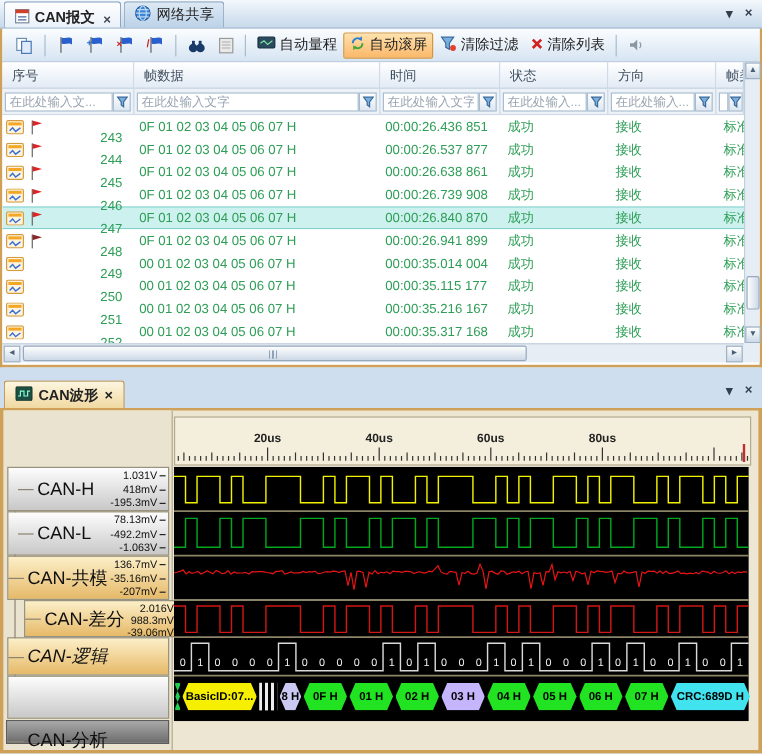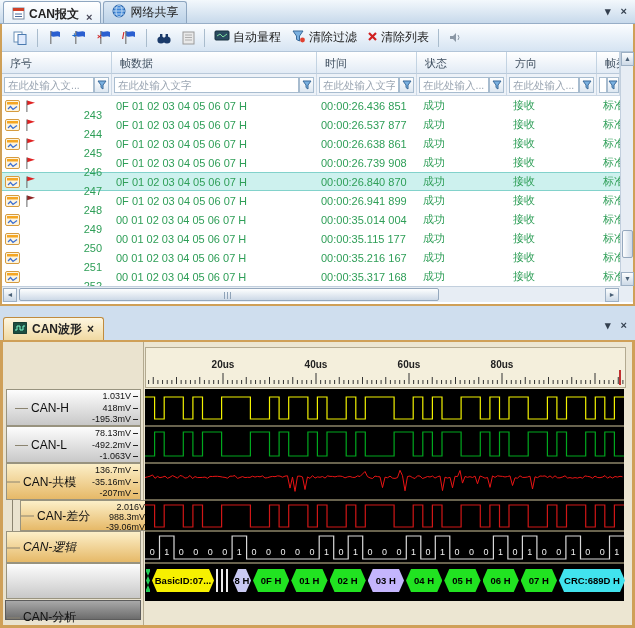--- a/index.html
+++ b/index.html
@@ -57,21 +57,21 @@
 
 .tabbar2{position:absolute;left:0;top:314px;width:635px;height:26px;display:flex;align-items:flex-end;padding-left:3px;}
 .tab2{height:23px;display:flex;align-items:center;gap:5px;padding:0 9px;font-size:12px;font-weight:bold;border:1px solid #c08b3e;border-bottom:none;border-radius:3px 3px 0 0;background:linear-gradient(#fdf6e0,#f0d9a2);color:#222;}
 .winbtns2{position:absolute;right:8px;top:319px;display:flex;gap:10px;color:#333f4e;font-size:11px;font-weight:bold;}
 .bottom-frame{position:absolute;left:0;top:340px;width:635px;height:288px;border:3px solid #cfa058;border-top:2px solid #cfa058;background:#ece6d2;}
 .sidebar{position:absolute;left:0;top:0;width:141px;height:100%;border-right:1px solid #b3aa90;background:#eae3cf;}
 .tree-line{position:absolute;left:9px;top:66px;width:1px;height:174px;background:#8b8470;}
 .ch{position:absolute;left:3px;width:135px;border:1px solid #98937f;}
 .ch.silver{background:linear-gradient(#fdfdfd,#c8c8c8);}
 .ch.tan{background:linear-gradient(#fcefc8,#e6b968);}
-.ch-name{position:absolute;left:24px;top:50%;transform:translateY(-50%);font-size:12px;color:#101010;white-space:nowrap;}
+.ch-name{position:absolute;left:24px;top:50%;transform:translateY(-50%);font-size:15px;color:#101010;white-space:nowrap;}
 .ch-name::before{content:"";position:absolute;left:-16px;top:50%;width:13px;height:1px;background:#8b8470;}
 .vals{position:absolute;right:2px;top:1px;bottom:1px;display:flex;flex-direction:column;justify-content:space-between;}
 .vals .v{font-size:9px;color:#111;text-align:right;line-height:10px;}
 .vals .v::after{content:"";display:inline-block;width:5px;height:1px;background:#222;margin-left:2px;vertical-align:middle;}
 .graybar{position:absolute;left:2px;top:258px;width:136px;height:20px;background:linear-gradient(#a9a9a9,#6c6c6c);border:1px solid #5c5c5c;}
 .ruler-wrap{position:absolute;left:142px;top:5px;width:481px;height:41px;background:#f4efdc;border:1px solid #b3aa90;}
 .waves-wrap{position:absolute;left:142px;top:47px;width:481px;height:212px;}
 .analysis{position:absolute;left:142px;top:225px;width:481px;height:27px;display:flex;gap:2px;padding:2px 1px;align-items:stretch;}
 .seg{display:flex;align-items:center;justify-content:center;font-size:9.5px;font-weight:bold;color:#000;white-space:nowrap;overflow:hidden;clip-path:polygon(5px 0%,calc(100% - 5px) 0%,100% 50%,calc(100% - 5px) 100%,5px 100%,0% 50%);}
 .seg.stuff{background:repeating-linear-gradient(90deg,#ededed 0 2px,#000 2px 5px);clip-path:none;}
@@ -157,20 +157,29 @@
             <path d="M3 4 H10 M3 6.5 H10 M3 9 H10" stroke="#aeaeae"></path>
           </svg>
         </div>
       <div class="tsep"></div>
       <div class="tbtn">
         <span><svg width="16" height="12">
               <rect x="1" y="1" width="14" height="9" rx="1" fill="#2a4a60" stroke="#16303f"></rect>
               <polyline points="3,6 6,4 9,7 13,4" stroke="#7fe0a0" fill="none"></polyline>
             </svg></span>
         <span>自动量程</span>
+      </div>
+      <div class="tbtn toggled">
+        <span><svg width="14" height="14" viewBox="0 0 14 14">
+              <path d="M3 7 a4 4 0 0 1 7 -2.8" fill="none" stroke="#2f7fd0" stroke-width="1.6"></path>
+              <path d="M11 7 a4 4 0 0 1 -7 2.8" fill="none" stroke="#49a33c" stroke-width="1.6"></path>
+              <path d="M10.6 1.2 L10.6 5 L7.4 3.8 Z" fill="#2f7fd0"></path>
+              <path d="M3.4 12.8 L3.4 9 L6.6 10.2 Z" fill="#49a33c"></path>
+            </svg></span>
+        <span>自动滚屏</span>
       </div>
       <div class="tbtn">
         <span><svg width="15" height="14">
               <path d="M2 2 H12 L8.5 7 V12 L5.5 10.5 V7 Z" fill="#7ab0e0" stroke="#3a6a9a"></path>
               <circle cx="11.5" cy="11" r="2.4" fill="#e04030"></circle>
             </svg></span>
         <span>清除过滤</span>
       </div>
       <div class="tbtn">
         <span><svg width="11" height="11">

